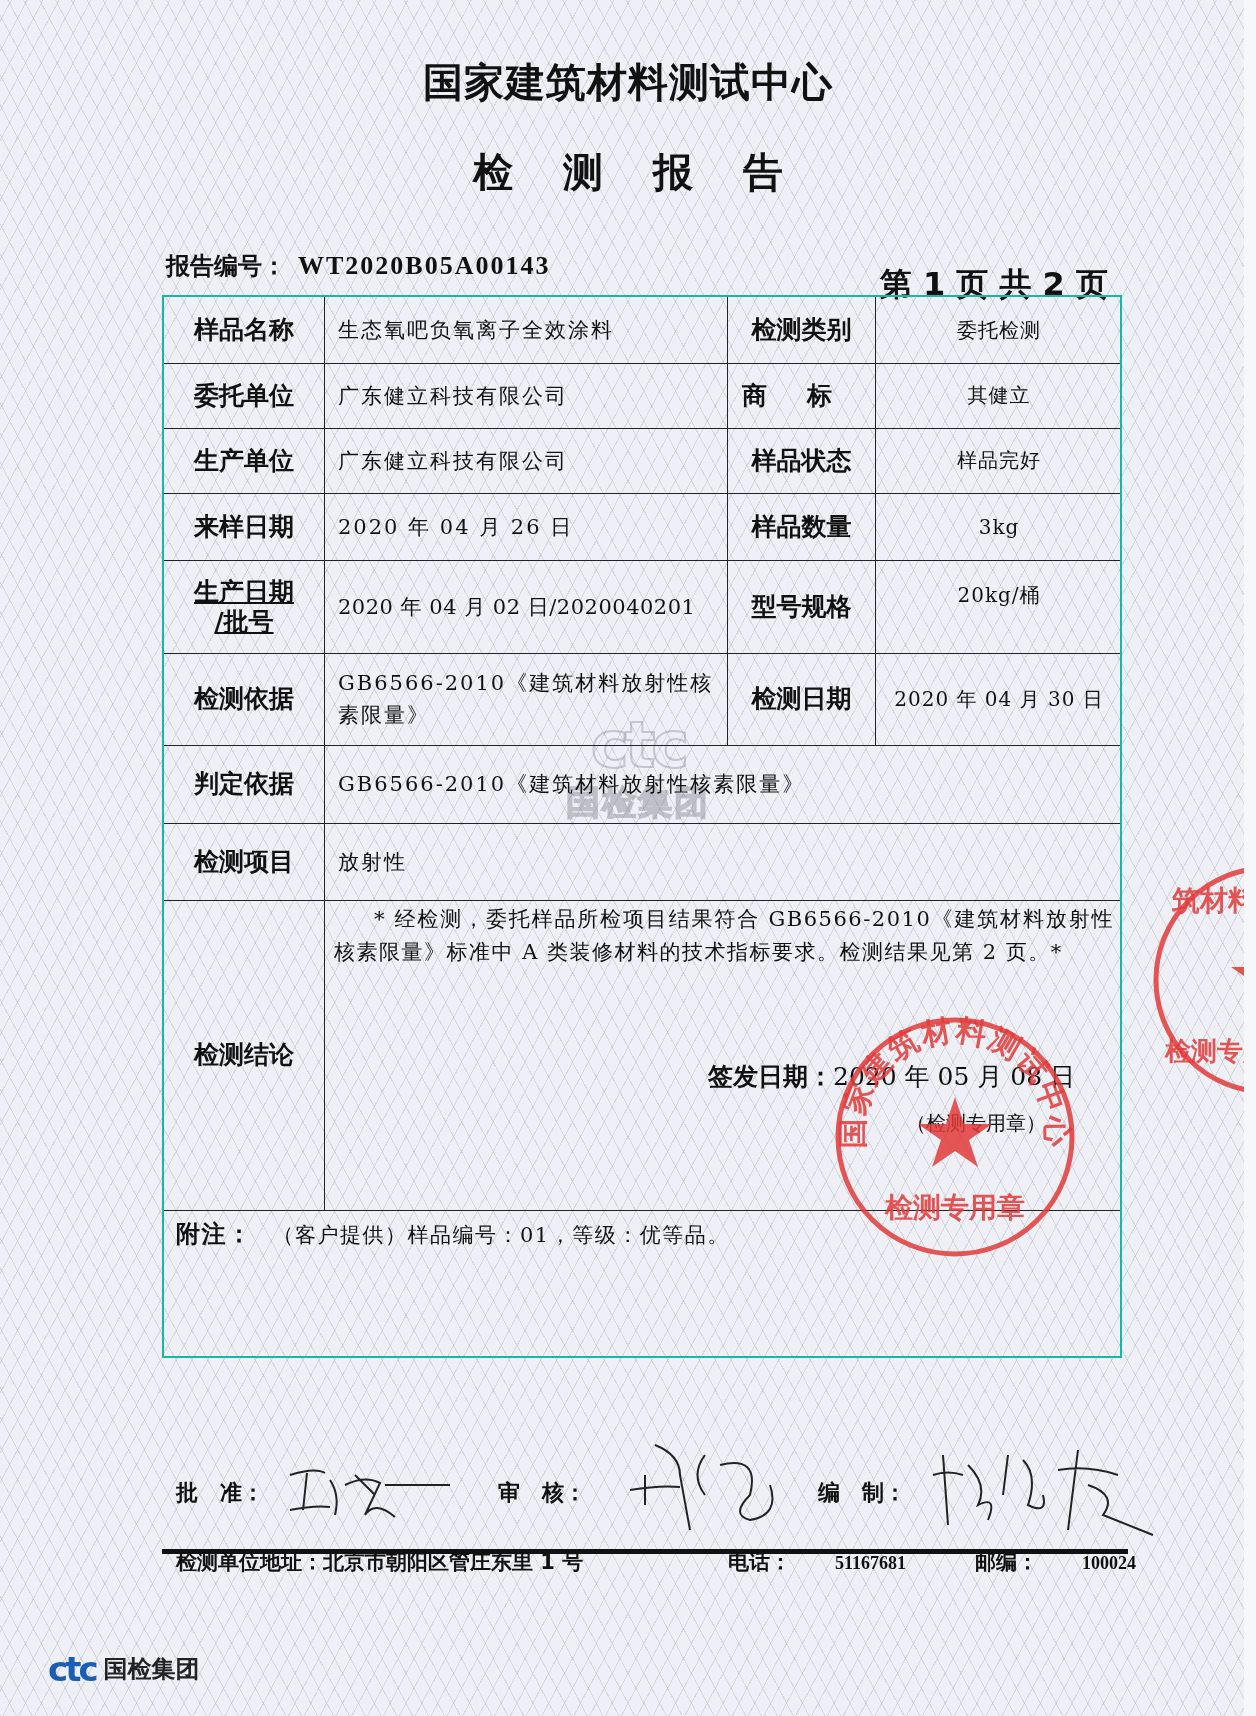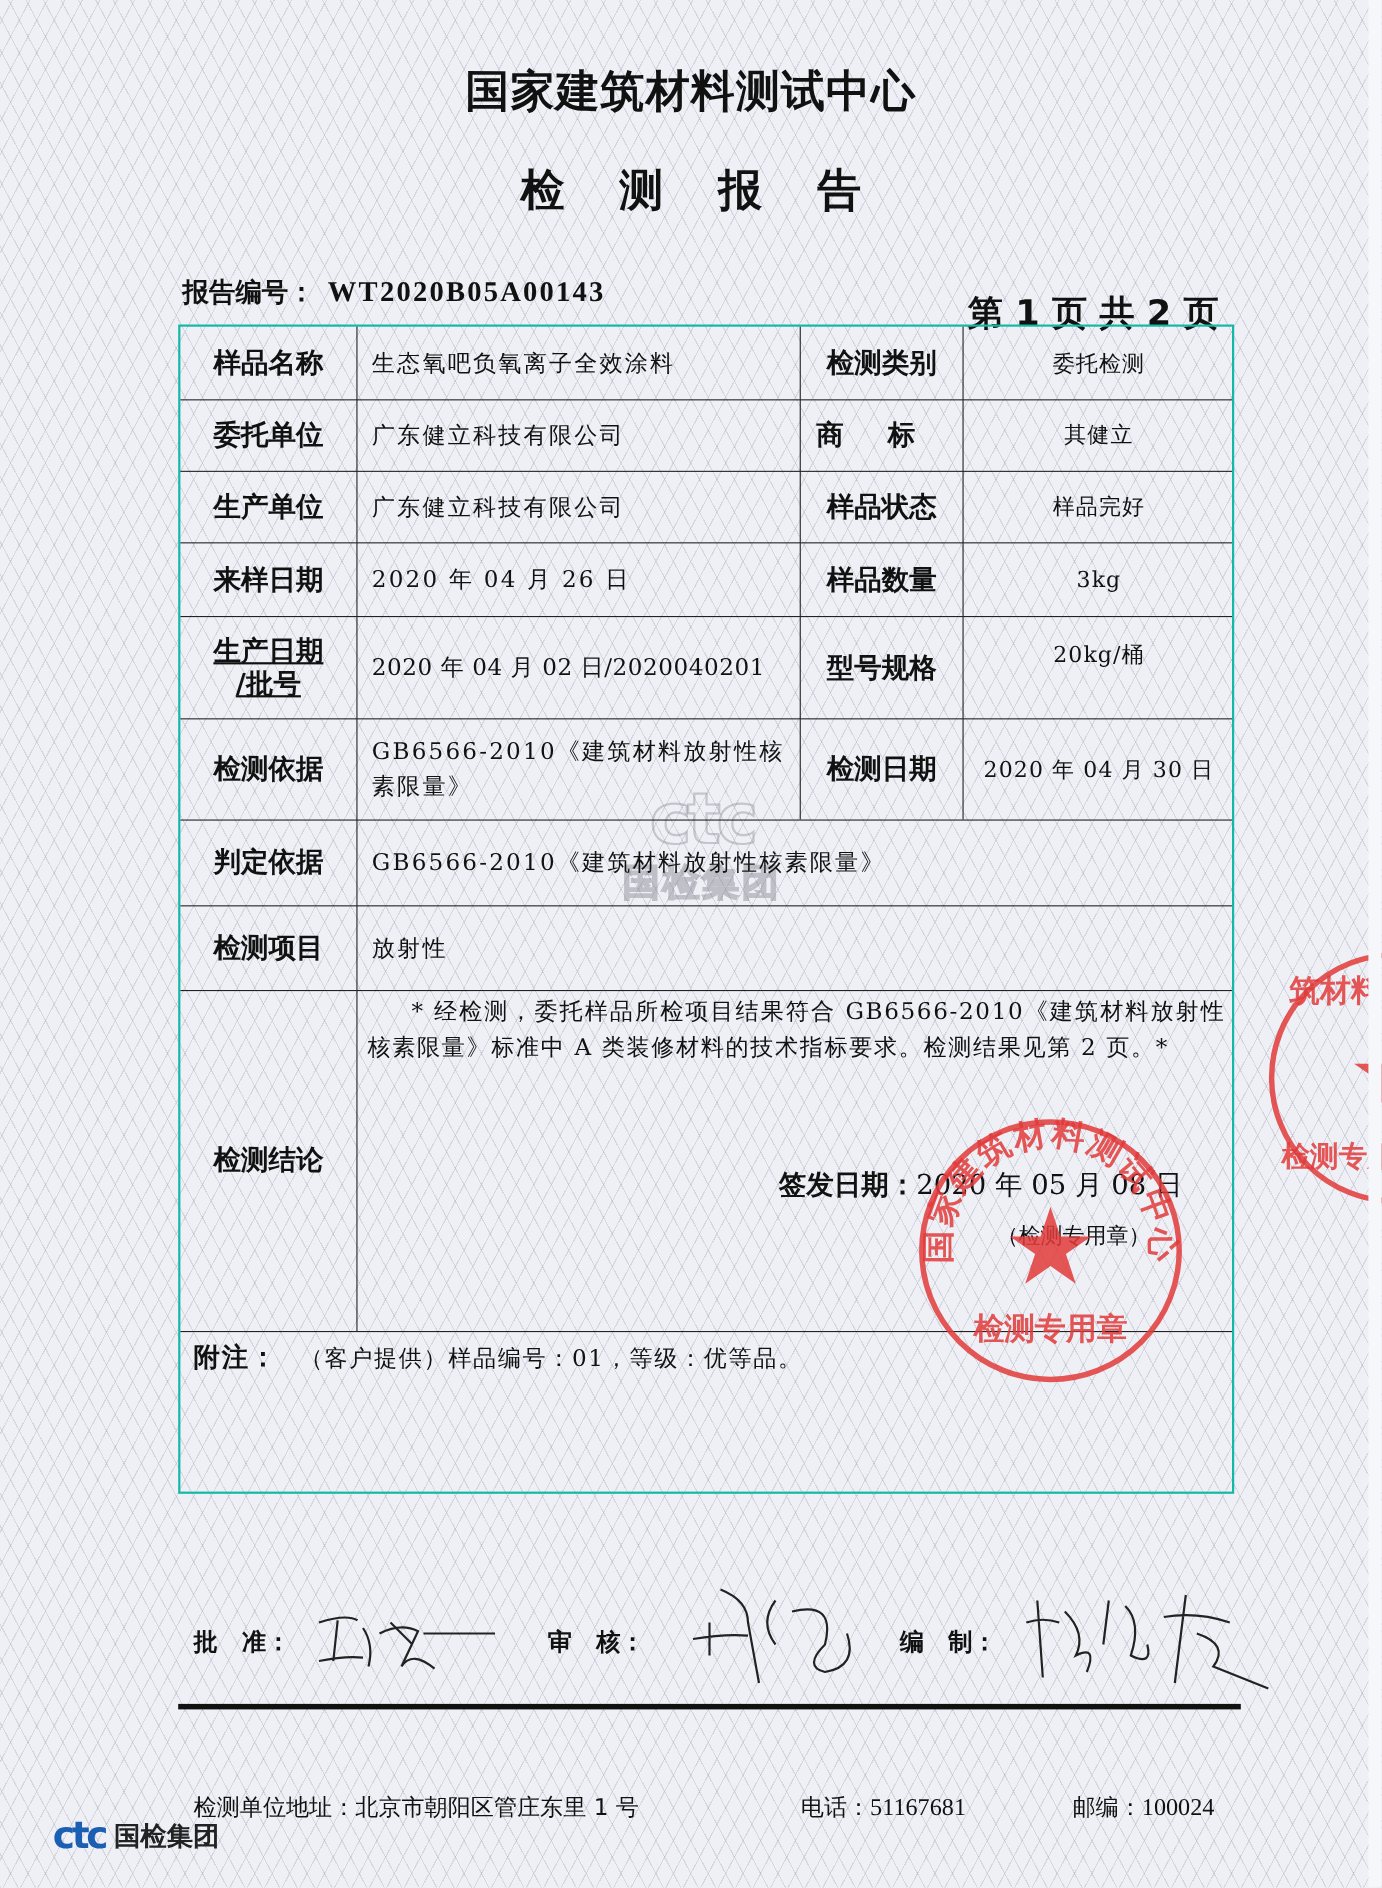--- a/index.html
+++ b/index.html
@@ -31,22 +31,22 @@
 
   .concl-text { left: 334px; top: 903px; width: 780px; font-size: 21px; line-height: 33px; letter-spacing: 1.5px; text-indent: 40px; text-align: justify; }
   .issue { left: 708px; top: 1060px; font-family: "DejaVu Sans", sans-serif; font-size: 25px; font-weight: bold; }
   .issue .date { font-family: "DejaVu Serif", serif; font-weight: normal; }
   .seal-note { left: 906px; top: 1110px; font-size: 20px; }
   .note { left: 176px; top: 1218px; font-size: 21px; letter-spacing: 1.5px; }
   .note .lbl { font-family: "DejaVu Sans", sans-serif; font-weight: bold; font-size: 24px; margin-right: 20px; }
 
   .signrow { top: 1478px; font-family: "DejaVu Sans", sans-serif; font-weight: bold; font-size: 22px; }
   .sep { left: 162px; top: 1549px; width: 966px; height: 5px; background: #111; }
-  .footer { top: 1629px; font-family: "DejaVu Sans", sans-serif; font-weight: normal; font-size: 21px; }
-  .footer .num { font-family: "Liberation Serif", serif; font-size: 22px; }
+  .footer { top: 1548px; font-family: "DejaVu Sans", sans-serif; font-weight: bold; font-size: 21px; }
+  .footer .num { font-family: "Liberation Serif", serif; font-size: 18px; margin-left: 44px; }
 
   .watermark { left: 548px; top: 710px; width: 180px; height: 150px; color: rgba(120,120,130,0.35); font-family: "DejaVu Sans", sans-serif; text-align: center; }
   .watermark .ctc { font-size: 64px; font-weight: bold; letter-spacing: -4px; color: transparent; -webkit-text-stroke: 2px rgba(120,120,130,0.35); line-height: 70px; }
   .watermark .cn { font-size: 34px; font-weight: bold; color: transparent; -webkit-text-stroke: 1.5px rgba(120,120,130,0.4); letter-spacing: 2px; }
 
   .seal { pointer-events: none; }
   .strip { left: 1244px; top: 0; width: 12px; height: 1716px; background: #f6f7fb; }
   .logo { left: 48px; top: 1653px; display: flex; align-items: center; gap: 8px; }
   .logo .ctc { color: #1a5fb4; font-family: "DejaVu Sans", sans-serif; font-weight: bold; font-size: 34px; letter-spacing: -3px; line-height: 30px; }
   .logo .cn { font-family: "DejaVu Sans", sans-serif; font-weight: bold; font-size: 24px; color: #222; }

